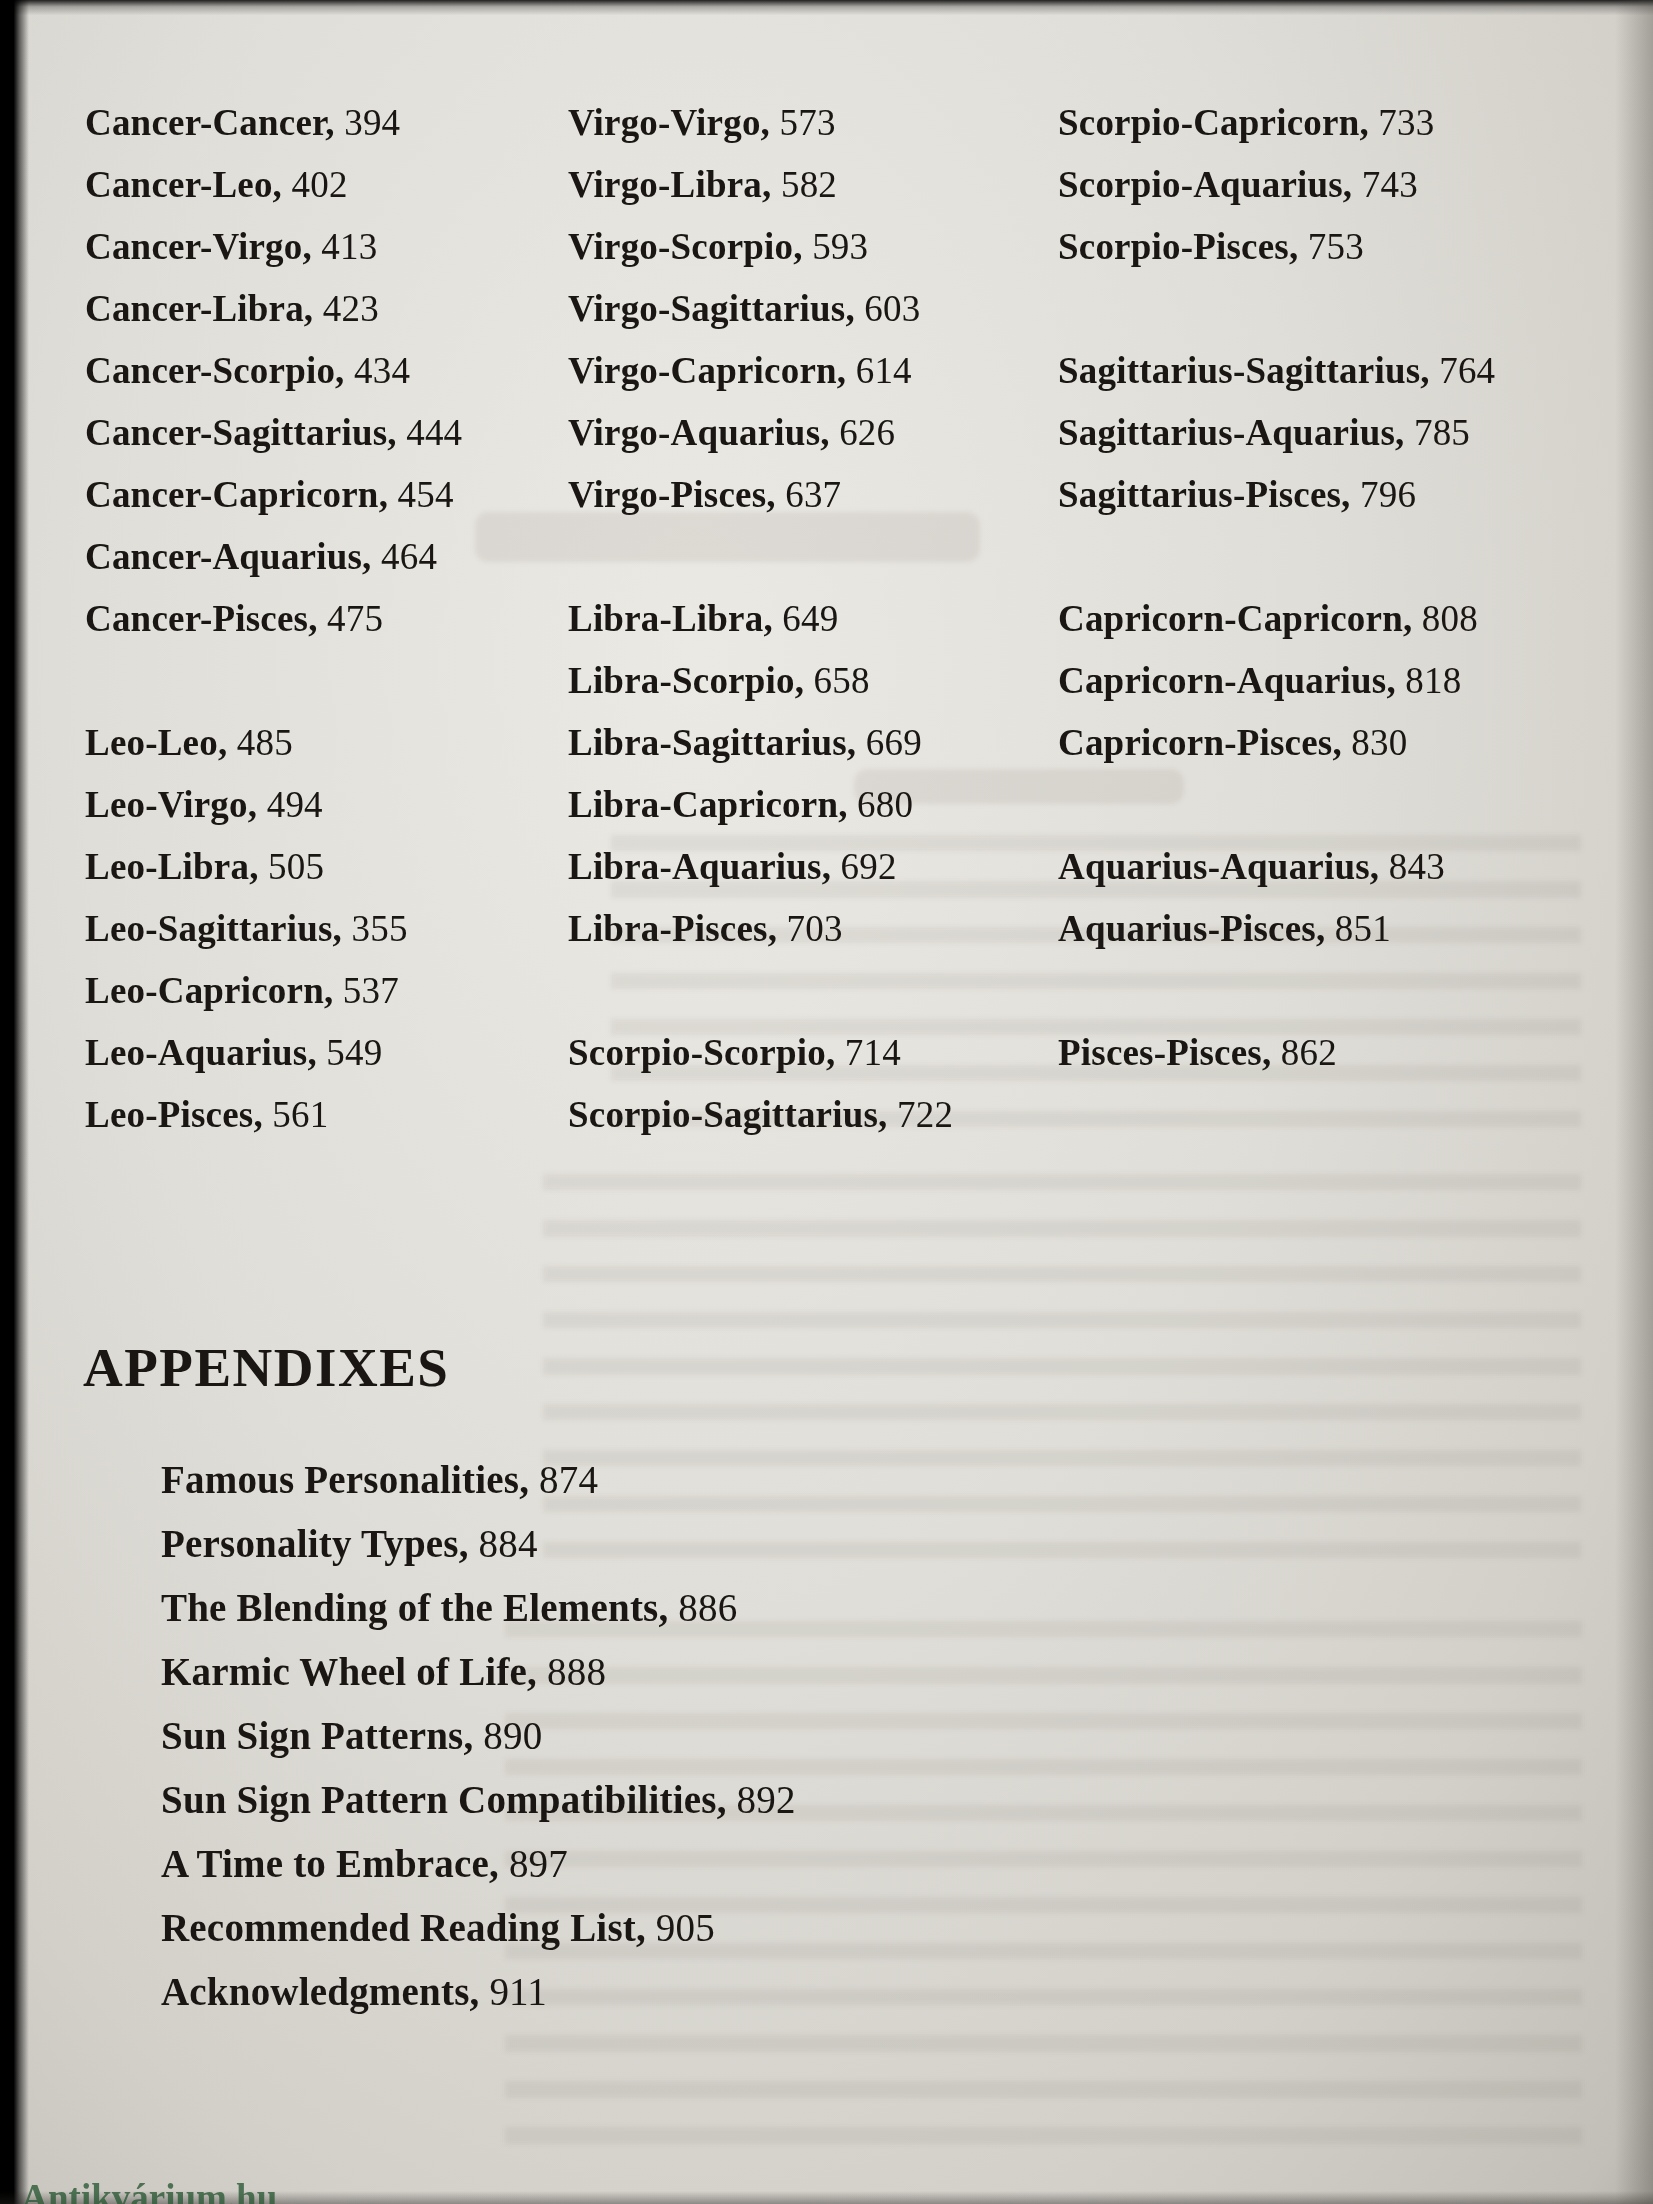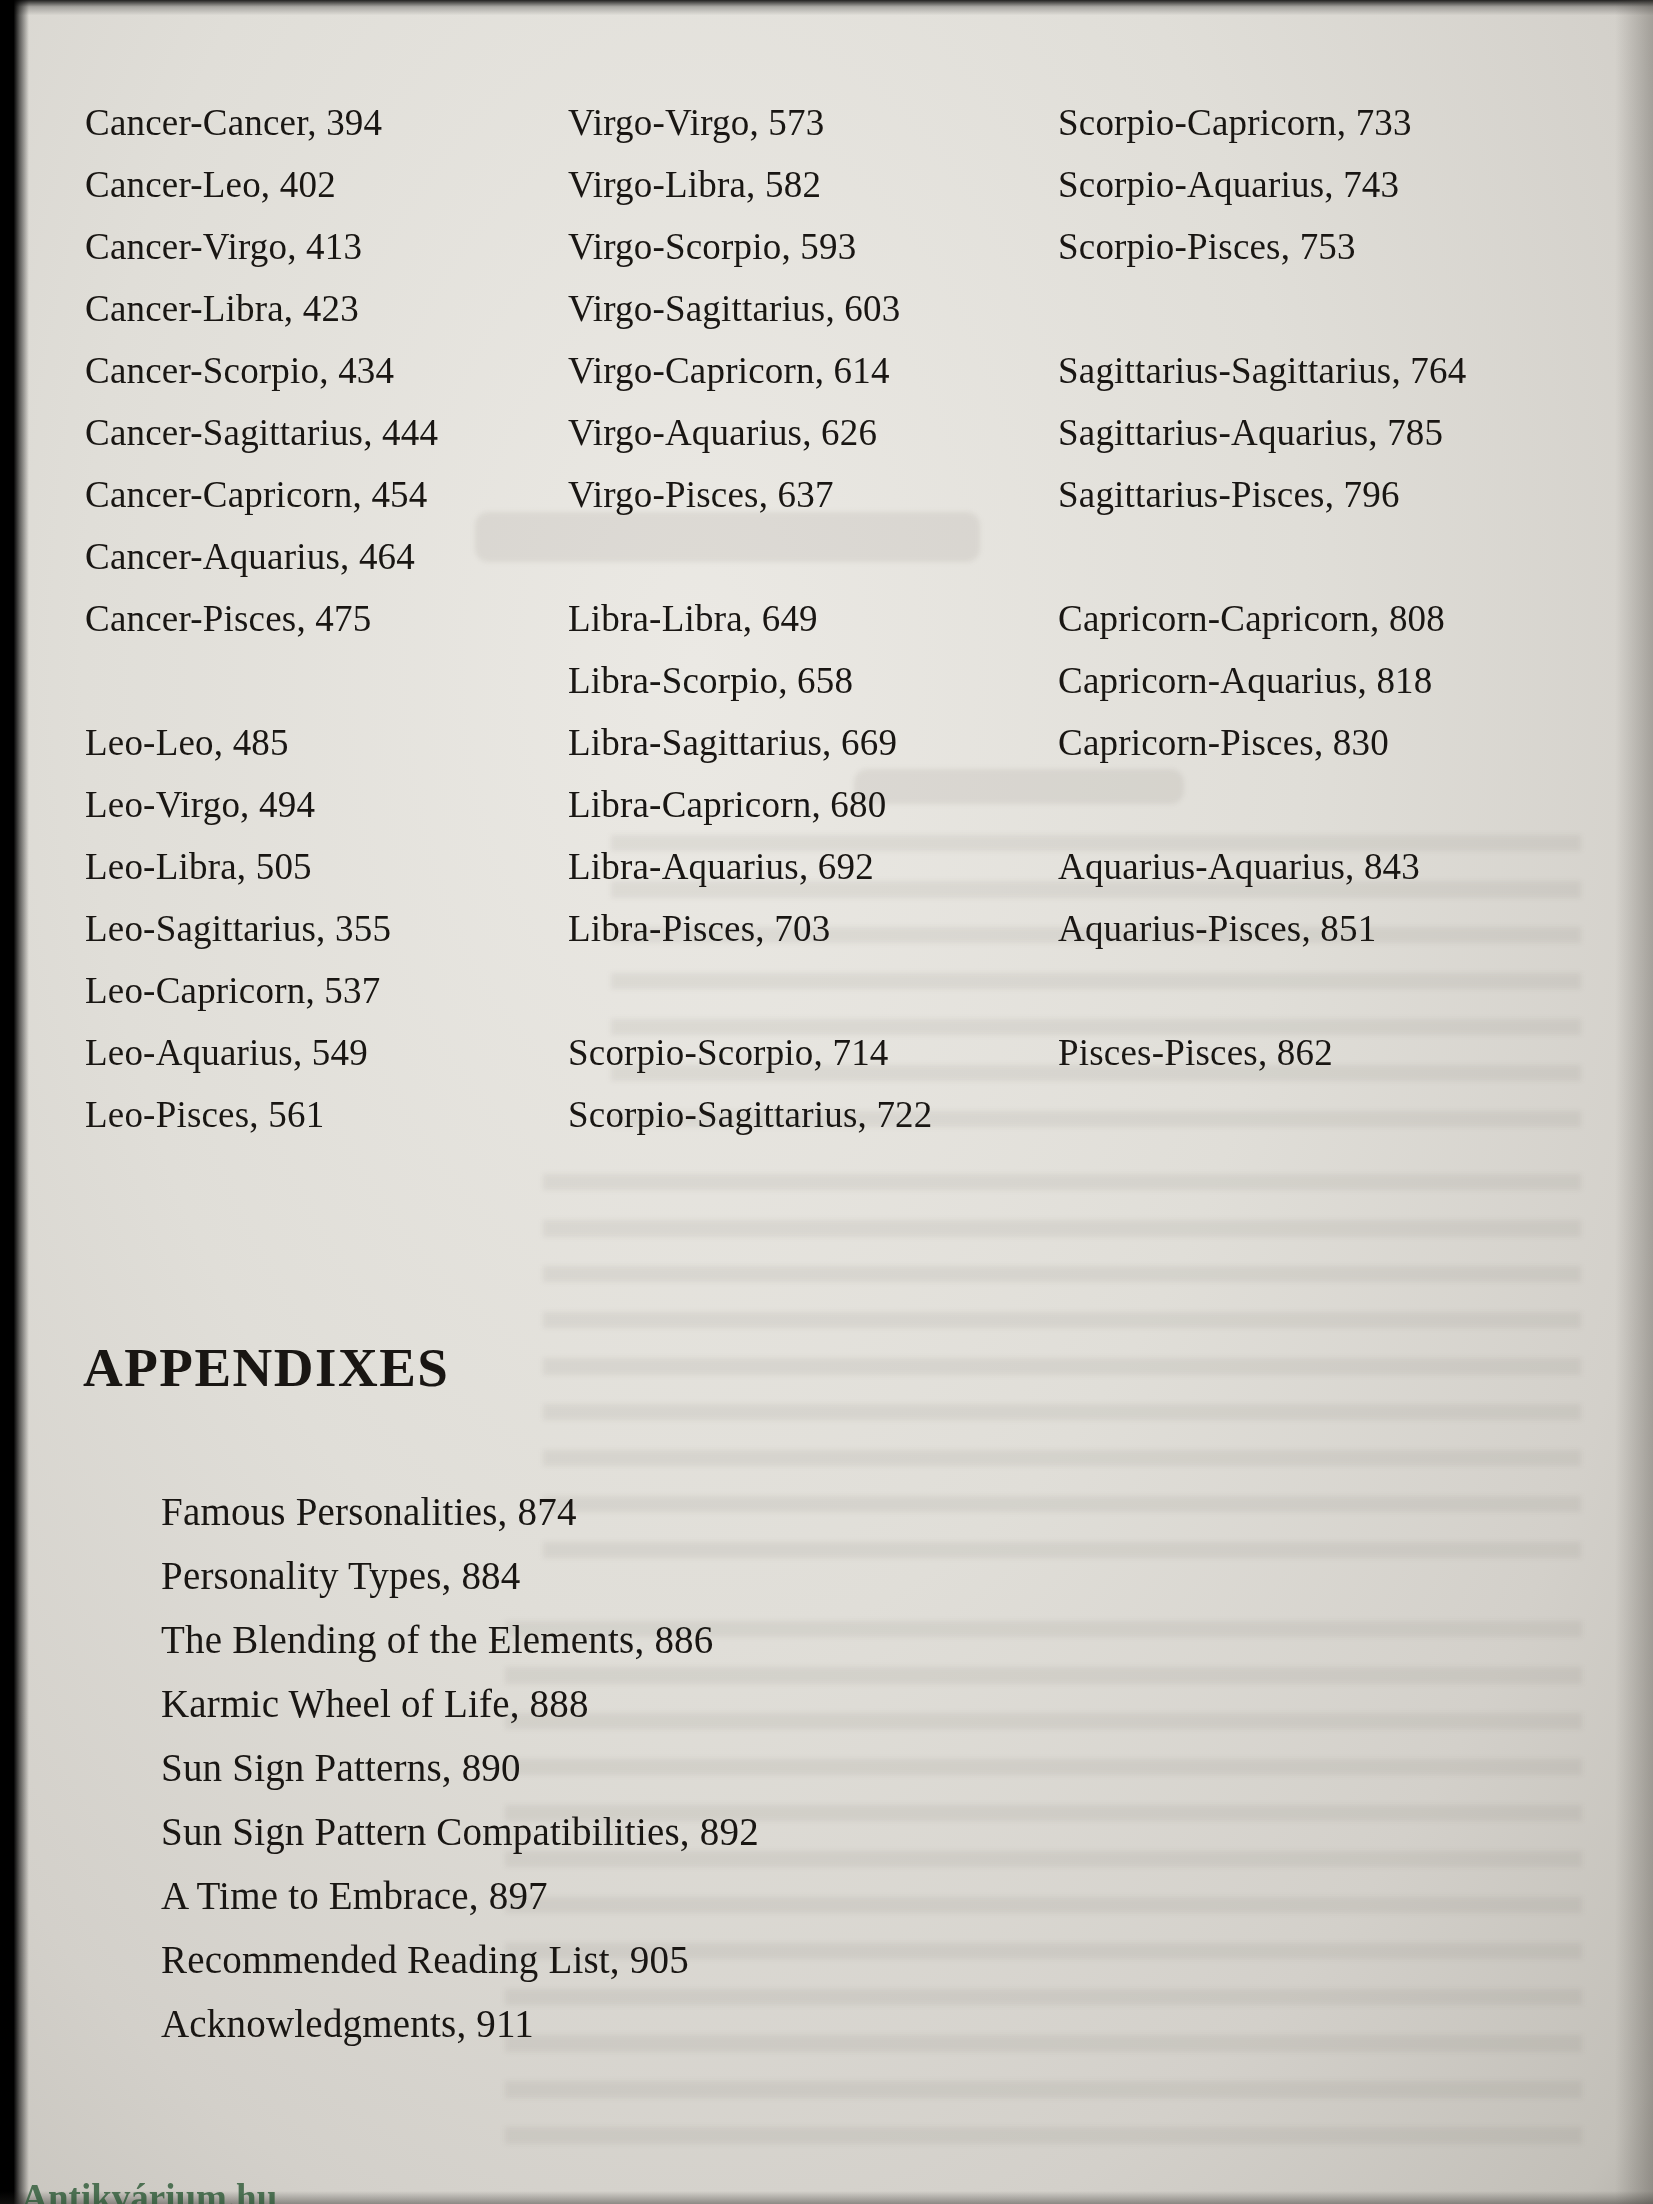--- a/index.html
+++ b/index.html
@@ -54,32 +54,32 @@
   }
   .index-col{display:flex;flex-direction:column;}
   .index-col.c1{width:483px;}
   .index-col.c2{width:474px;}
   .index-col.c3{width:582px;margin-left:16px;}
   .row{
     height:62px;line-height:62px;
     font-size:37px;white-space:nowrap;
     letter-spacing:0.2px;
   }
-  .lbl{font-weight:normal;}
+  .lbl{font-weight:bold;}
   .num{font-weight:normal;}
 
   
   .appendix-heading{
     position:absolute;left:83px;top:1316px;
     font-size:55px;font-weight:bold;letter-spacing:1.5px;
     z-index:2;
     margin-top:20px;
   }
   .appendix-list{
-    position:absolute;left:161px;top:1480px;
+    position:absolute;left:161px;top:1448px;
     display:flex;flex-direction:column;z-index:2;
   }
   .appendix-list .row{height:64px;line-height:64px;font-size:39px;}
 
   
   .watermark{
     position:absolute;left:21.3px;bottom:-13.6px;
     font-size:37px;font-weight:bold;
     color:#2e5b38;opacity:.8;
     filter:blur(0.7px);

